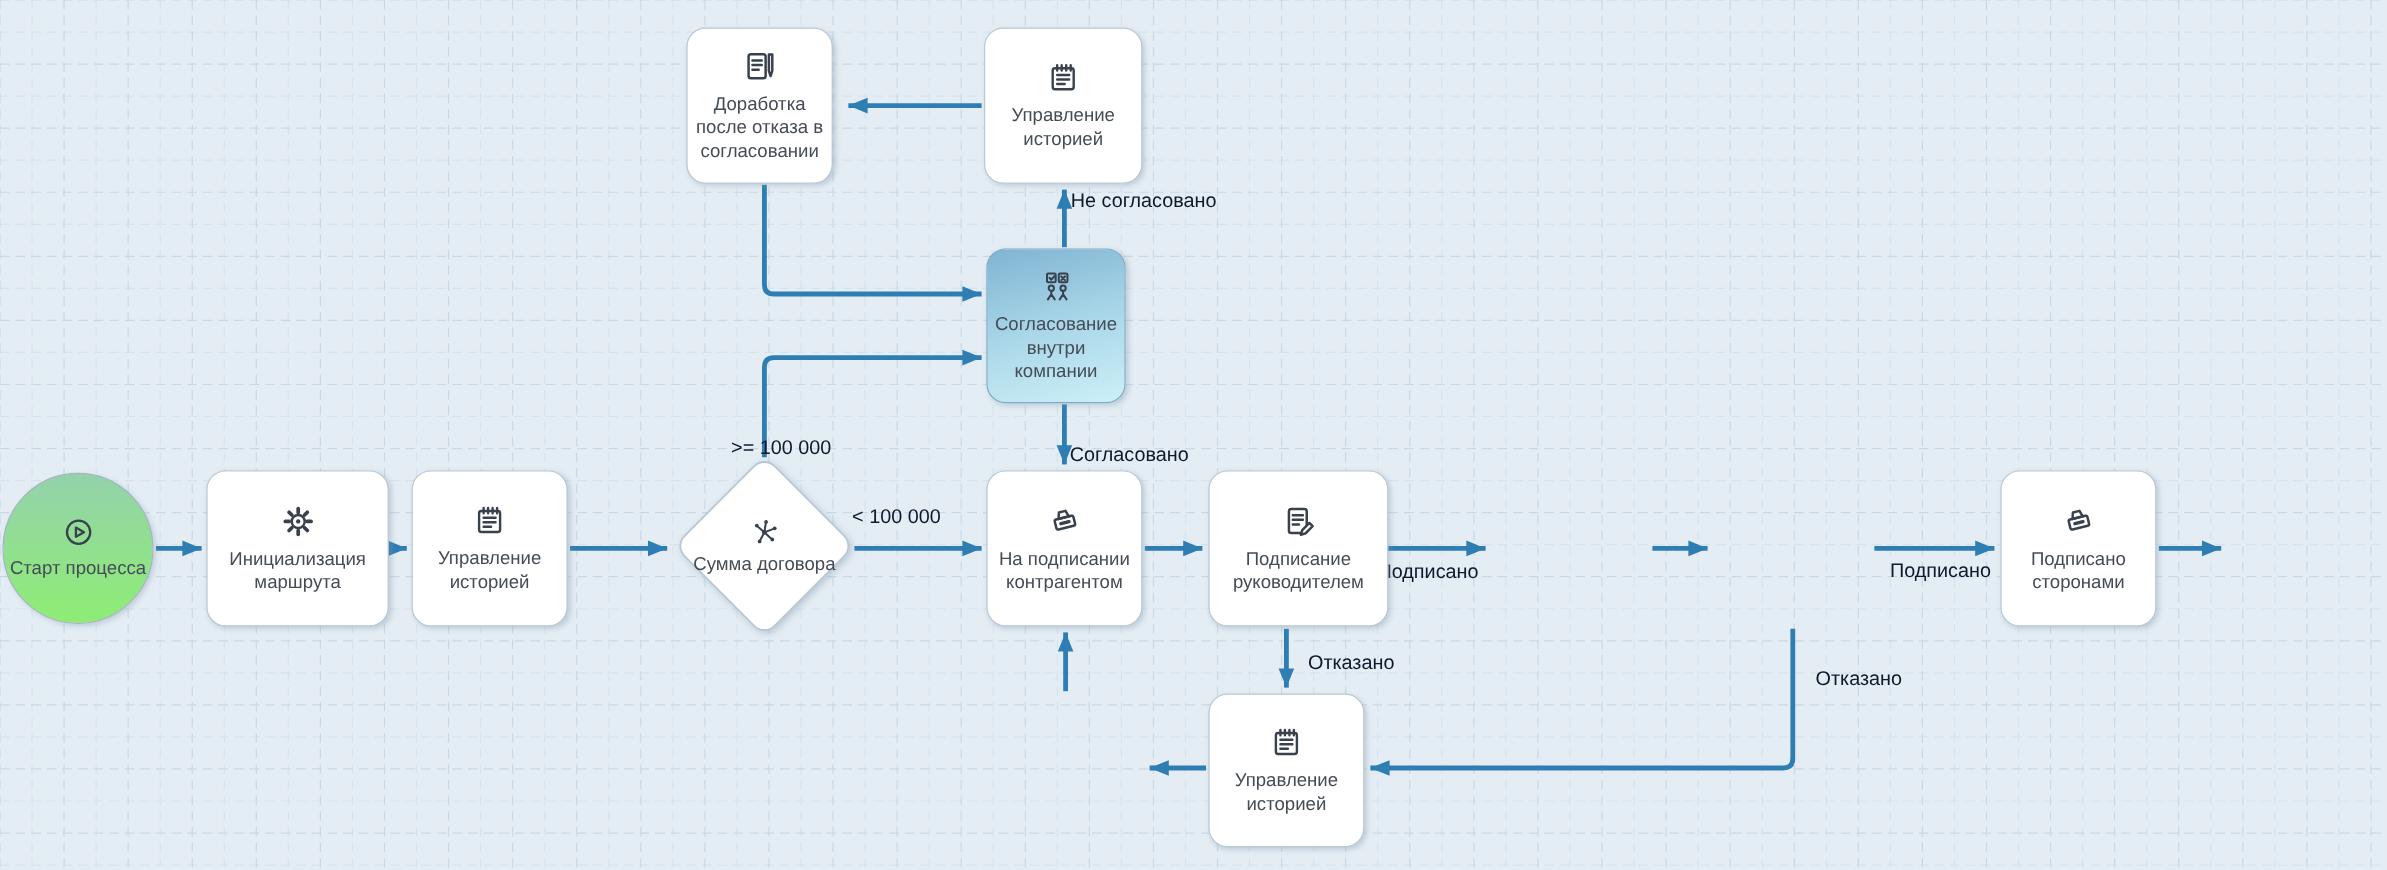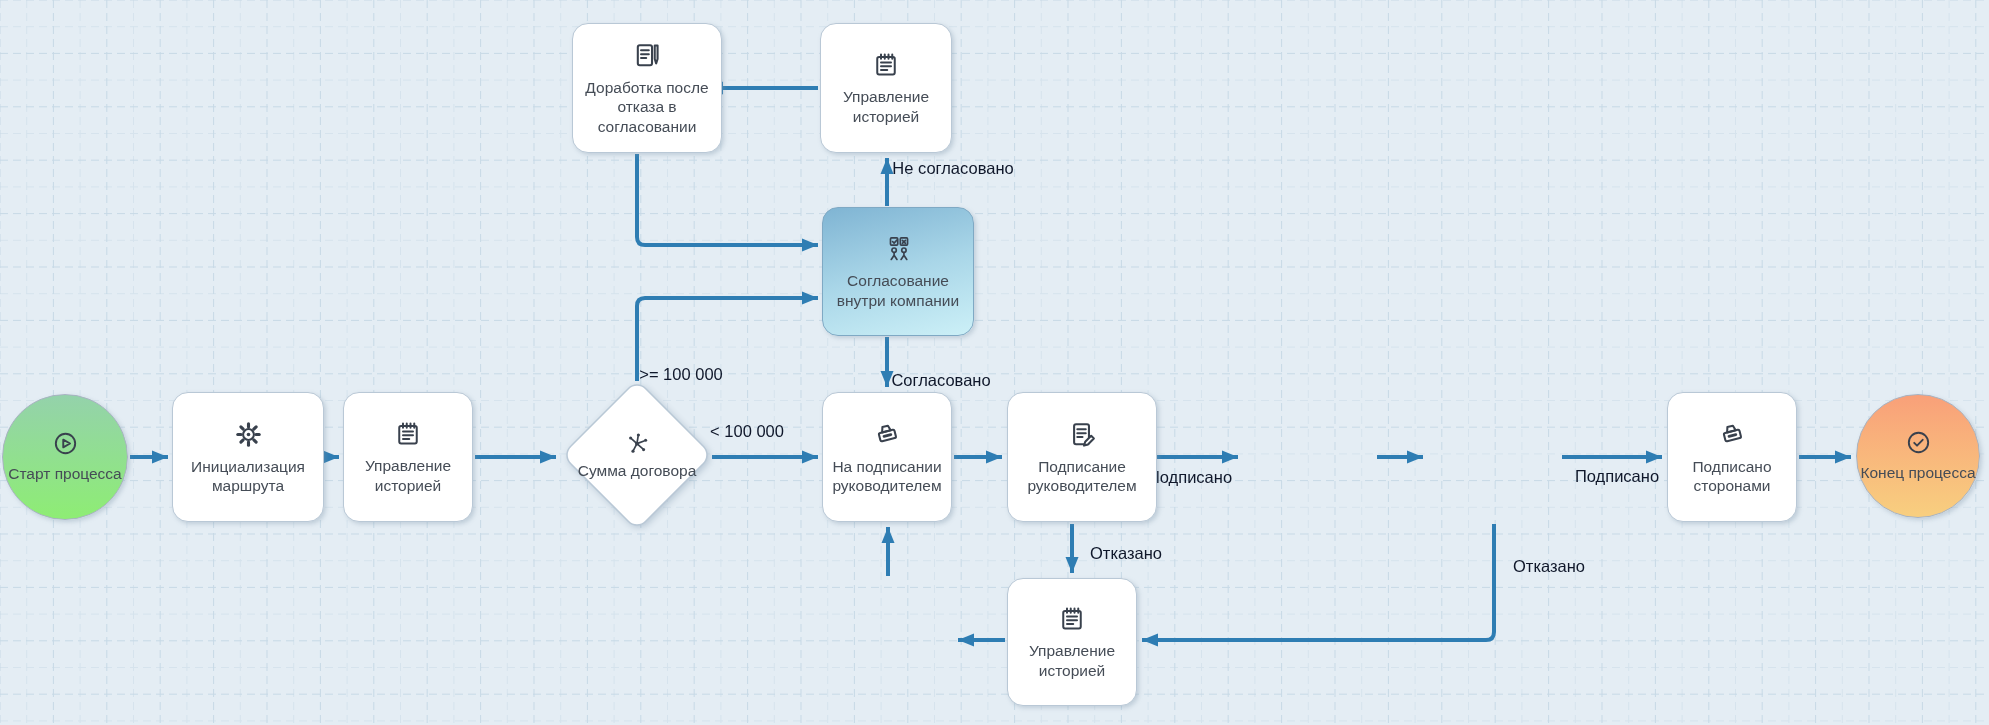--- a/index.html
+++ b/index.html
@@ -75,21 +75,21 @@
       <path d="M1377 457 H1423" marker-end="url(#arr)"></path>
       <path d="M1562 457 H1662" marker-end="url(#arr)"></path>
       <path d="M1799 457 H1851" marker-end="url(#arr)"></path>
       <path d="M1072 524 V573" marker-end="url(#arr)"></path>
       <path d="M1494 524 V632 Q1494 640 1486 640 H1142" marker-end="url(#arr)"></path>
       <path d="M1005 640 H958" marker-end="url(#arr)"></path>
       <path d="M888 576 V527" marker-end="url(#arr)"></path>
     </g>
   </svg>
 
-  <div class="elabel" style="left:681px;top:374px">&gt;= 100 000</div>
+  <div class="elabel" style="left:651px;top:374px">&gt;= 100 000</div>
   <div class="elabel" style="left:747px;top:431px">&lt; 100 000</div>
   <div class="elabel" style="left:953px;top:168px">Не согласовано</div>
   <div class="elabel" style="left:941px;top:380px">Согласовано</div>
   <div class="elabel" style="left:1190px;top:477px">Подписано</div>
   <div class="elabel" style="left:1617px;top:476px">Подписано</div>
   <div class="elabel" style="left:1126px;top:553px">Отказано</div>
   <div class="elabel" style="left:1549px;top:566px">Отказано</div>
 
   <div class="node circle start" style="left:2px;top:394px;width:126px;height:126px">
     <span class="icon">
@@ -155,21 +155,21 @@
   <div class="node task" style="left:822px;top:392px;width:130px;height:130px">
     <span class="icon">
       <svg width="31" height="31" viewBox="0 0 24 24" fill="none" stroke="#39414d" stroke-width="1.6" stroke-linejoin="round" stroke-linecap="round">
         <g transform="rotate(-14 12 13)">
           <path d="M9.8 5.5 h4.4 l1.2 4 h-6.8 z"></path>
           <rect x="5.8" y="9.5" width="12.4" height="6.6" rx="1.2"></rect>
           <path d="M9.3 12.8 h5.4" stroke-width="2.2"></path>
         </g>
       </svg>
     </span>
-    <span class="nlabel">На подписании руководителем</span>
+    <span class="nlabel">На подписании контрагентом</span>
   </div>
 
   <div class="node task" style="left:1007px;top:392px;width:150px;height:130px">
     <span class="icon">
       <svg width="31" height="31" viewBox="0 0 24 24" fill="none" stroke="#39414d" stroke-width="1.6" stroke-linejoin="round" stroke-linecap="round">
         <rect x="5.5" y="4" width="11.5" height="15.5" rx="1.5"></rect>
         <path d="M8 8 H14.5 M8 11 H14.5 M8 14 H12"></path>
         <path d="M13.2 20.6 l0.9 -3 l4.6 -4.6 l2.1 2.1 l-4.6 4.6 z" fill="#ffffff"></path>
       </svg>
     </span>
@@ -184,31 +184,22 @@
         <g transform="rotate(-14 12 13)">
           <path d="M9.8 5.5 h4.4 l1.2 4 h-6.8 z"></path>
           <rect x="5.8" y="9.5" width="12.4" height="6.6" rx="1.2"></rect>
           <path d="M9.3 12.8 h5.4" stroke-width="2.2"></path>
         </g>
       </svg>
     </span>
     <span class="nlabel">Подписано сторонами</span>
   </div>
 
-  <div class="node circle end" style="left:1856px;top:394px;width:124px;height:124px">
-    <span class="icon">
-      <svg width="27" height="27" viewBox="0 0 24 24" fill="none" stroke="#39414d" stroke-width="1.7" stroke-linejoin="round" stroke-linecap="round">
-        <circle cx="12" cy="12" r="8.6"></circle>
-          <path d="M8.2 12.3 l2.5 2.5 l5 -5.2"></path>
-      </svg>
-    </span>
-    <span class="nlabel">Конец процесса</span>
-  </div>
-
-  <div class="node task" style="left:572px;top:23px;width:150px;height:130px">
+
+  <div class="node task" style="left:572px;top:23px;width:122px;height:130px">
     <span class="icon">
       <svg width="31" height="31" viewBox="0 0 24 24" fill="none" stroke="#39414d" stroke-width="1.6" stroke-linejoin="round" stroke-linecap="round">
         <rect x="4.5" y="4" width="11" height="15.5" rx="1.5"></rect>
         <path d="M7 8 H13 M7 11 H13 M7 14 H11"></path>
         <path d="M17.6 4.2 h2.2 v10.5 l-1.1 3.4 l-1.1 -3.4 z"></path>
       </svg>
     </span>
     <span class="nlabel">Доработка после отказа в согласовании</span>
   </div>
 
@@ -216,21 +207,21 @@
     <span class="icon">
       <svg width="30" height="30" viewBox="0 0 24 24" fill="none" stroke="#39414d" stroke-width="1.6" stroke-linecap="round">
         <rect x="5" y="5.5" width="14" height="14" rx="1.5"></rect>
         <path d="M8 3.5 V7 M11 3.5 V7 M14 3.5 V7 M17 3.5 V7"></path>
         <path d="M8 10 H16 M8 13 H16 M8 16 H13"></path>
       </svg>
     </span>
     <span class="nlabel">Управление историей</span>
   </div>
 
-  <div class="node task accent" style="left:822px;top:207px;width:152px;height:129px">
+  <div class="node task accent" style="left:822px;top:207px;width:116px;height:129px">
     <span class="icon">
       <svg width="31" height="31" viewBox="0 0 24 24" fill="none" stroke="#39414d" stroke-width="1.3" stroke-linejoin="round" stroke-linecap="round">
         <rect x="5.8" y="3.8" width="5.6" height="5.6" rx="0.8"></rect>
         <path d="M7.4 6.6 l1.2 1.2 l2 -2.2"></path>
         <rect x="13.4" y="3.8" width="5.6" height="5.6" rx="0.8"></rect>
         <path d="M15 5.7 l2.4 2.4 M17.4 5.7 l-2.4 2.4"></path>
         <circle cx="8.6" cy="13.3" r="1.7"></circle>
         <path d="M8.6 15.2 v2 M8.6 17.2 l-2.2 3.3 M8.6 17.2 l2.2 3.3"></path>
         <circle cx="16.2" cy="13.3" r="1.7"></circle>
         <path d="M16.2 15.2 v2 M16.2 17.2 l-2.2 3.3 M16.2 17.2 l2.2 3.3"></path>

